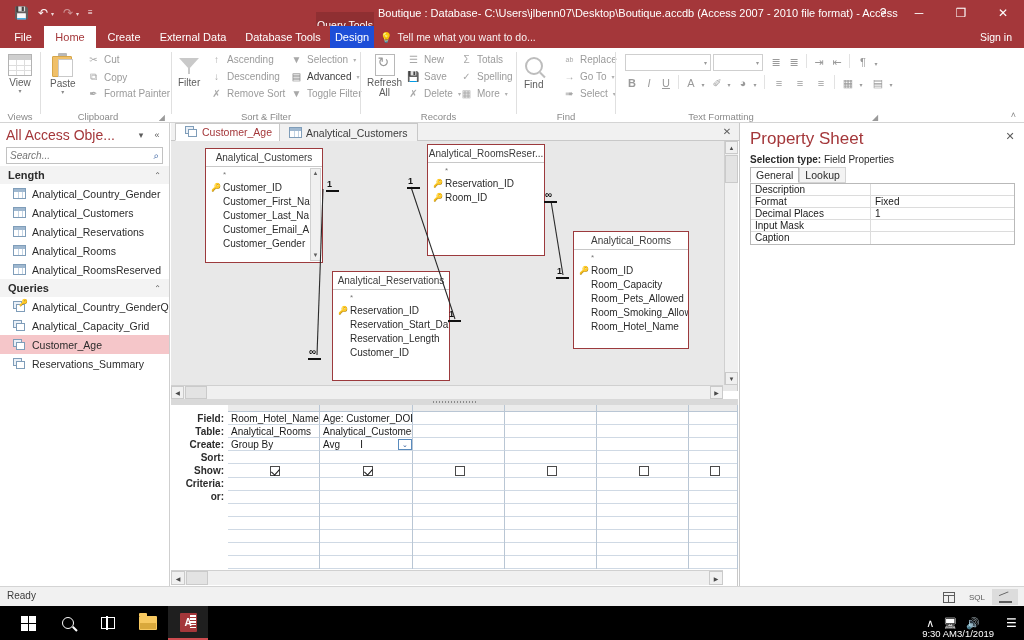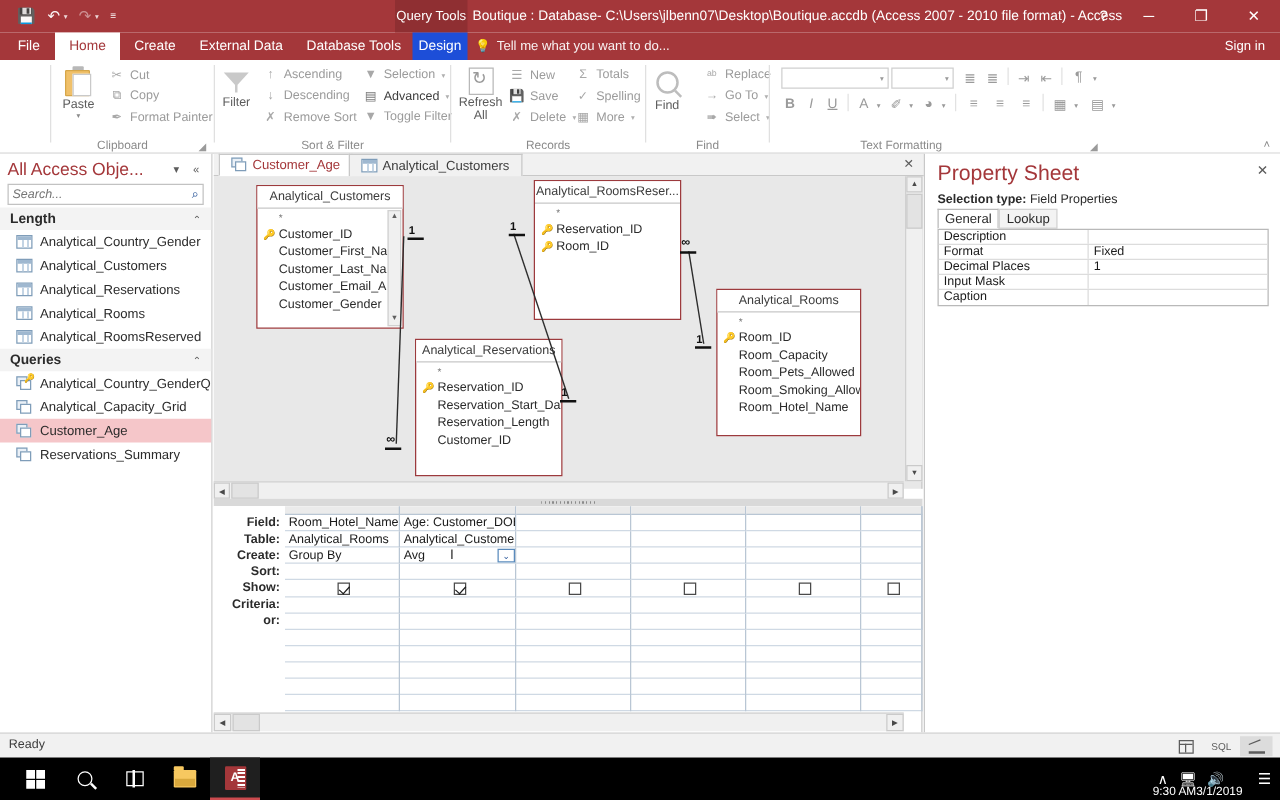--- a/index.html
+++ b/index.html
@@ -18,21 +18,21 @@
   }
   .qat { position: absolute; left: 14px; top: 0; height: 26px; display: flex; align-items: center; gap: 9px; }
   .qat-ico { color: #fff; font-size: 12px; line-height: 1; cursor: pointer; opacity: .97; }
   .qat-ico.dim { opacity: .45; }
   .qat-car { font-size: 6px; margin-left: -6px; opacity: .8; }
   .title-text {
     position: absolute; left: 378px; top: 0; height: 26px; line-height: 26px;
     font-size: 11px; color: #fff; white-space: nowrap;
   }
   .qt-tag {
-    position: absolute; left: 316px; top: 0; width: 58px; height: 26px;
+    position: absolute; left: 316px; top: 12px; width: 58px; height: 26px;
     background: #8f2f32; color: #fff; font-size: 10.5px;
     display: flex; align-items: center; justify-content: center;
   }
   .wbtns { position: absolute; right: 0; top: 0; height: 26px; display: flex; }
   .wbtn { width: 42px; height: 26px; display: flex; align-items: center; justify-content: center;
           color: #fff; font-size: 12px; cursor: pointer; }
   .wbtn.help { width: 30px; font-size: 12px; }
 
   
   .tabstrip {
@@ -400,20 +400,28 @@
     <div class="rtab" style="left:238px;width:90px;padding:0">Database Tools</div>
     <div class="rtab design-ctx" style="left:330px;width:44px;padding:0">Design</div>
     <div class="tellme">
       <span class="bulb">💡</span><span>Tell me what you want to do...</span>
     </div>
     <div class="signin">Sign in</div>
   </div>
 
   <div class="ribbon">
 
+    <div class="rgroup" style="left:0;width:40px">
+      <div class="bigbtn" style="left:8px;top:6px">
+        <span class="ico-grid"></span>
+        <span class="lbl">View</span>
+        <span class="car">▾</span>
+      </div>
+      <div class="glabel">Views</div>
+    </div>
     <div class="gsep" style="left:40px"></div>
 
     <div class="rgroup" style="left:41px;width:130px">
       <div class="bigbtn" style="left:9px;top:5px">
         <span class="ico-paste">
             <i class="clip"></i>
             <i class="bd"></i>
             <i class="pg"></i>
           </span>
         <span class="lbl">Paste</span>

